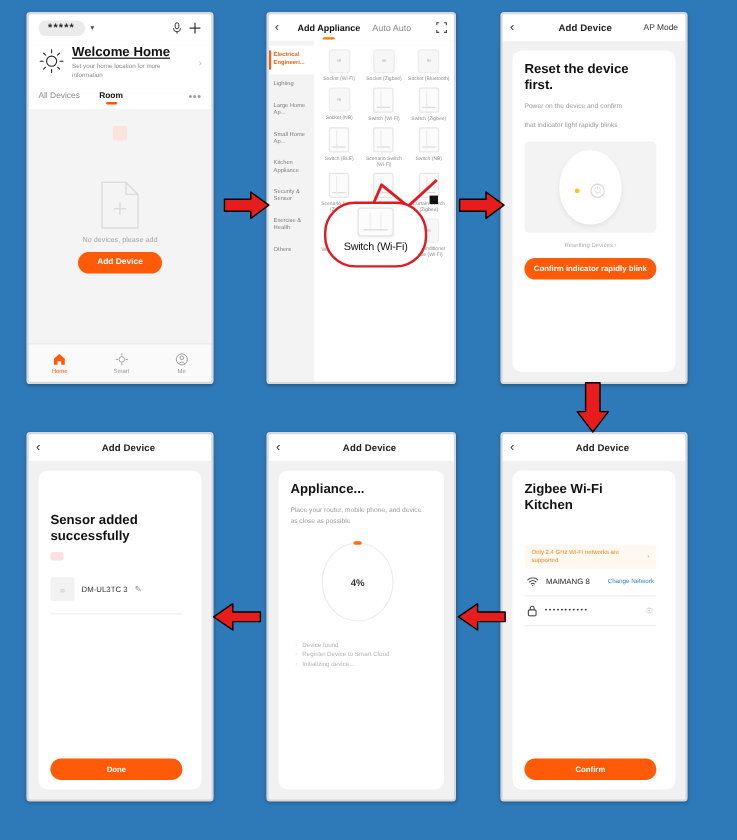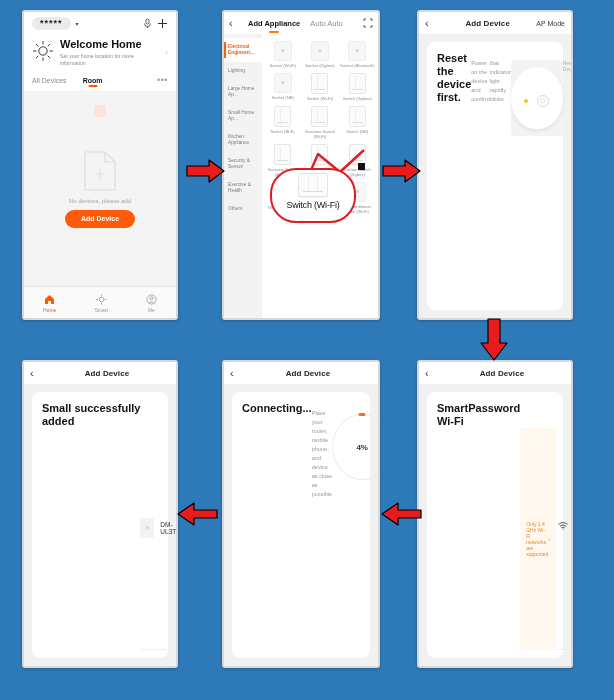--- a/index.html
+++ b/index.html
@@ -60,21 +60,21 @@
   }
   .s1-caret { font-size: 6px; color: #444; }
   .s1-spacer { flex: 1; }
   .s1-ico { color: #333; }
   .s1-welcome {
     background: #ffffff; padding: 4px 8px 8px 8px;
     display: flex; align-items: flex-start; gap: 6px;
   }
   .sun-ico { flex: 0 0 auto; margin-top: 2px; }
   .s1-wtext { flex: 1; }
-  .s1-title { font-size: 11px; font-weight: bold; color: #111; line-height: 13px; }
+  .s1-title { font-size: 11px; font-weight: bold; color: #111; line-height: 13px; text-decoration: underline; }
   .s1-sub { font-size: 5.2px; color: #8b8b8b; line-height: 6.5px; margin-top: 2px; }
   .s1-chev { color: #bbb; font-size: 8px; align-self: center; }
   .s1-tabs {
     background: #ffffff; display: flex; gap: 16px;
     padding: 3px 8px 4px 8px; align-items: flex-start;
   }
   .s1-tab { font-size: 7px; color: #8a8a8a; position: relative; padding-bottom: 3px; }
   .s1-tab.active { color: #111; font-weight: bold; }
   .s1-tab.active::after {
     content: ""; position: absolute; left: 50%; transform: translateX(-50%);
@@ -185,21 +185,21 @@
   }
   .s2-blackdot {
     position: absolute; width: 7px; height: 7px; background: #111;
     left: 358px; top: 163px; z-index: 21;
   }
 
   
   .card-wrap { flex: 1; padding: 8px; background: #f1f1f1; }
   .card {
     background: #fff; border-radius: 8px; height: 100%;
-    padding: 10px 16px 8px 10px; display: flex; flex-direction: row;
+    padding: 10px 16px 8px 10px; display: flex; flex-direction: column;
   }
   .card-h1 { font-size: 11px; font-weight: bold; color: #111; line-height: 13px; }
   .card-p { font-size: 5.6px; color: #9a9a9a; line-height: 9px; margin-top: 7px; }
 
   .device-box {
     margin-top: 8px; background: #f3f3f3; border-radius: 4px;
     height: 76px; display: flex; align-items: center; justify-content: center;
   }
   .device-oval {
     width: 52px; height: 62px; background: #ffffff; border-radius: 50% 50% 48% 48%;
@@ -513,22 +513,22 @@
 
   <div class="phone p4">
     <div class="screen">
       <div class="navbar">
         <span class="nav-back">‹</span>
         <div class="nav-title">Add Device</div>
         <span class="nav-right"></span>
       </div>
       <div class="card-wrap">
         <div class="card">
-          <div class="card-h1">Smart Wi-Fi</div>
-          <div class="card-h1">Password</div>
+          <div class="card-h1">Zigbee Wi-Fi</div>
+          <div class="card-h1">Kitchen</div>
           <div class="warn-bar">
             <span>Only 2.4 GHz Wi-Fi networks are supported</span>
             <span>›</span>
           </div>
           <div class="field-row">
             <span>
               <svg width="10" height="8" viewBox="0 0 10 8" fill="none" stroke="#444" stroke-width="0.9" stroke-linecap="round">
                 <path d="M0.8 2.2a6 6 0 0 1 8.4 0"></path>
                   <path d="M2.3 4a4 4 0 0 1 5.4 0"></path>
                   <path d="M3.7 5.6a2 2 0 0 1 2.6 0"></path>
@@ -557,21 +557,21 @@
 
   <div class="phone p5">
     <div class="screen">
       <div class="navbar">
         <span class="nav-back">‹</span>
         <div class="nav-title">Add Device</div>
         <span class="nav-right"></span>
       </div>
       <div class="card-wrap">
         <div class="card">
-          <div class="card-h1">Connecting...</div>
+          <div class="card-h1">Appliance...</div>
           <div class="card-p">Place your router, mobile phone, and device as close as possible</div>
           <div class="ring-wrap">
             <div class="ring">
               <span class="tick"></span>
               <span class="ring-pct">4%</span>
             </div>
           </div>
           <div class="steps">
             <div class="step">
                 <span class="bullet">◦</span>
@@ -594,21 +594,21 @@
   <div class="phone p6">
     <div class="screen">
       <div class="navbar">
         <span class="nav-back">‹</span>
         <div class="nav-title">Add Device</div>
         <span class="nav-right"></span>
       </div>
       <div class="card-wrap">
         <div class="card">
           <div style="height:26px"></div>
-          <div class="card-h1">Small added</div>
+          <div class="card-h1">Sensor added</div>
           <div class="card-h1">successfully</div>
           <div class="pink-chip"></div>
           <div class="added-row">
             <div class="added-thumb">▤</div>
             <span class="added-name">DM-UL3TC 3</span>
             <span class="pencil">✎</span>
           </div>
           <div class="spacer-fill"></div>
           <button class="btn-wide">Done</button>
         </div>

